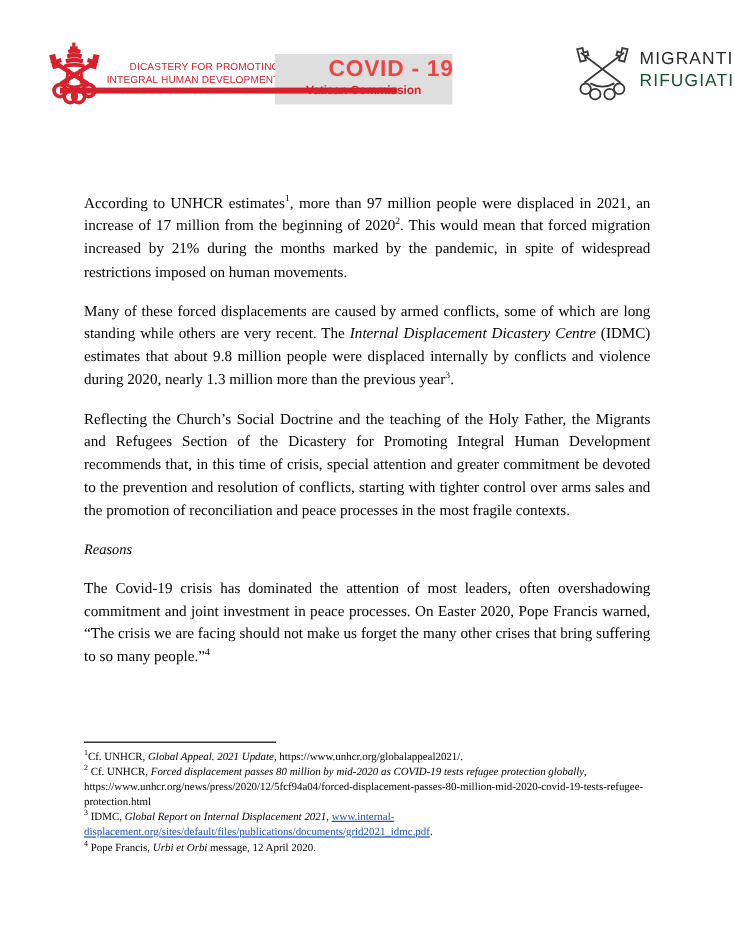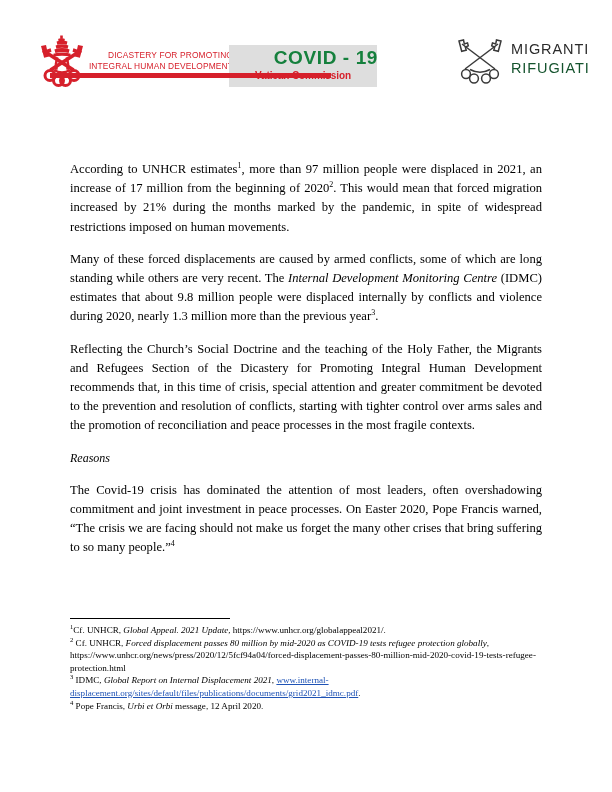--- a/index.html
+++ b/index.html
@@ -69,21 +69,21 @@
   .covid-title {
     position: absolute;
     left: 248px;
     top: 20px;
     width: 130px;
     text-align: right;
     font-family: "Liberation Sans", "DejaVu Sans", sans-serif;
     font-weight: bold;
     font-size: 19px;
     letter-spacing: 0.6px;
-    color: #15803d;
+    color: #ef4444;
     line-height: 20px;
   }
   .covid-sub {
     position: absolute;
     left: 228px;
     top: 42px;
     width: 150px;
     text-align: center;
     font-family: "Liberation Sans", "DejaVu Sans", sans-serif;
     font-weight: bold;
@@ -96,21 +96,21 @@
     position: absolute;
     left: 50px;
     top: 45px;
     width: 281px;
     height: 5px;
     background: #d6202b;
   }
 
   .logo-right {
     position: absolute;
-    left: 455px;
+    left: 477px;
     top: 4px;
     width: 125px;
     height: 58px;
   }
   .keys-mark {
     position: absolute;
     left: 0;
     top: 4px;
     width: 50px;
     height: 48px;
@@ -262,21 +262,21 @@
       <div class="migranti-text">
         <div class="migranti-line">MIGRANTI</div>
         <div class="migranti-line second">RIFUGIATI</div>
       </div>
     </div>
   </div>
 
 
   <div class="body-block">
     <p class="para">According to UNHCR estimates<sup class="fnref">1</sup>, more than 97 million people were displaced in 2021, an increase of 17 million from the beginning of 2020<sup class="fnref">2</sup>. This would mean that forced migration increased by 21% during the months marked by the pandemic, in spite of widespread restrictions imposed on human movements.</p>
-    <p class="para">Many of these forced displacements are caused by armed conflicts, some of which are long standing while others are very recent. The <i class="it">Internal Development Monitoring Centre</i> (IDMC) estimates that about 9.8 million people were displaced internally by conflicts and violence during 2020, nearly 1.3 million more than the previous year<sup class="fnref">3</sup>.</p>
+    <p class="para">Many of these forced displacements are caused by armed conflicts, some of which are long standing while others are very recent. The <i class="it">Internal Displacement Dicastery Centre</i> (IDMC) estimates that about 9.8 million people were displaced internally by conflicts and violence during 2020, nearly 1.3 million more than the previous year<sup class="fnref">3</sup>.</p>
     <p class="para">Reflecting the Church’s Social Doctrine and the teaching of the Holy Father, the Migrants and Refugees Section of the Dicastery for Promoting Integral Human Development recommends that, in this time of crisis, special attention and greater commitment be devoted to the prevention and resolution of conflicts, starting with tighter control over arms sales and the promotion of reconciliation and peace processes in the most fragile contexts.</p>
     <div class="section-head">Reasons</div>
     <p class="para">The Covid-19 crisis has dominated the attention of most leaders, often overshadowing commitment and joint investment in peace processes. On Easter 2020, Pope Francis warned, “The crisis we are facing should not make us forget the many other crises that bring suffering to so many people.”<sup class="fnref">4</sup></p>
   </div>
 
   <div class="footnotes">
     <div class="fn-rule"></div>
     <div class="fn"><span class="num">1</span>Cf. UNHCR, <i class="it">Global Appeal. 2021 Update</i>, https://www.unhcr.org/globalappeal2021/.</div>
     <div class="fn"><span class="num">2</span> Cf. UNHCR, <i class="it">Forced displacement passes 80 million by mid-2020 as COVID-19 tests refugee protection globally</i>, https://www.unhcr.org/news/press/2020/12/5fcf94a04/forced-displacement-passes-80-million-mid-2020-covid-19-tests-refugee-protection.html</div>
     <div class="fn"><span class="num">3</span> IDMC, <i class="it">Global Report on Internal Displacement 2021</i>, <span class="link">www.internal-displacement.org/sites/default/files/publications/documents/grid2021_idmc.pdf</span>.</div>

